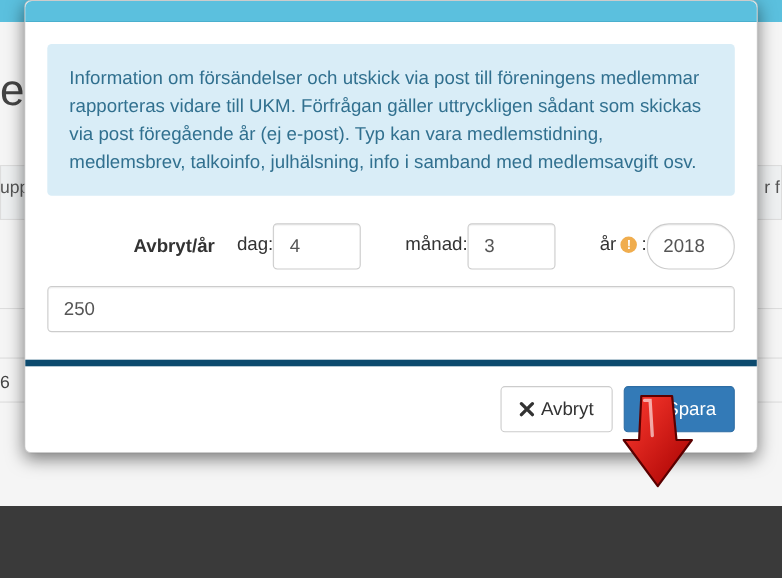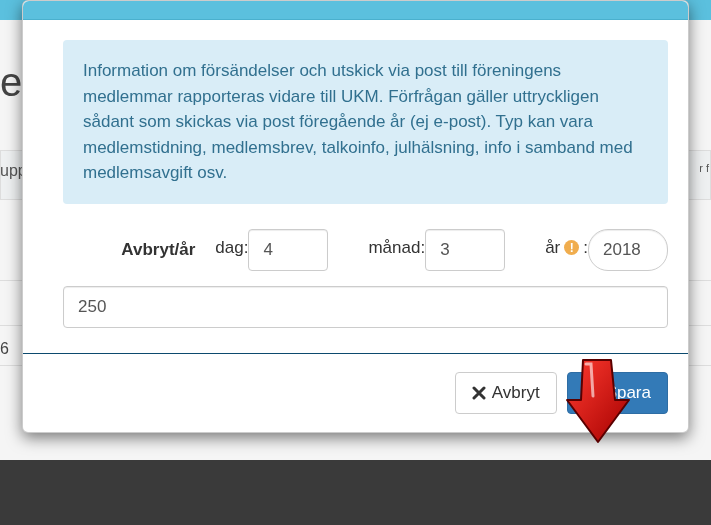--- a/index.html
+++ b/index.html
@@ -39,21 +39,21 @@
   }
   .bg-tab-left {
     position: absolute;
     left: 0; top: 162px;
     font-size: 16px;
     color: #555;
   }
   .bg-tab-right {
     position: absolute;
     right: 2px; top: 162px;
-    font-size: 11px;
+    font-size: 16px;
     color: #555;
   }
   .bg-line {
     position: absolute;
     left: 0; width: 711px; height: 1px;
     background: #ddd;
   }
   .bg-6 {
     position: absolute;
     left: 0; top: 340px;
@@ -78,21 +78,20 @@
     box-sizing: border-box;
   }
   .modal-header-bar {
     height: 18px;
     background: #5bc0de;
     border-radius: 6px 6px 0 0;
     border-bottom: 1px solid #4ab0ce;
   }
   .modal-body {
     padding: 20px 20px 10px 20px;
-    margin-left: 20px;
   }
   .alert-info {
     background: #d9edf7;
     color: #31708f;
     padding: 18px 20px;
     border-radius: 4px;
     font-size: 17px;
     line-height: 1.5;
     margin-bottom: 25px;
   }
@@ -163,21 +162,21 @@
     color: #fff;
     border-radius: 50%;
     font-size: 12px;
     font-weight: 700;
     align-items: center;
     justify-content: center;
     line-height: 1;
   }
 
   .modal-footer {
-    border-top: 1px solid #0c4a6e;
+    border-top: 6px solid #0c4a6e;
     padding: 18px 20px;
     text-align: right;
     display: flex;
     justify-content: flex-end;
     gap: 10px;
   }
   .btn {
     display: inline-flex;
     align-items: center;
     gap: 6px;

